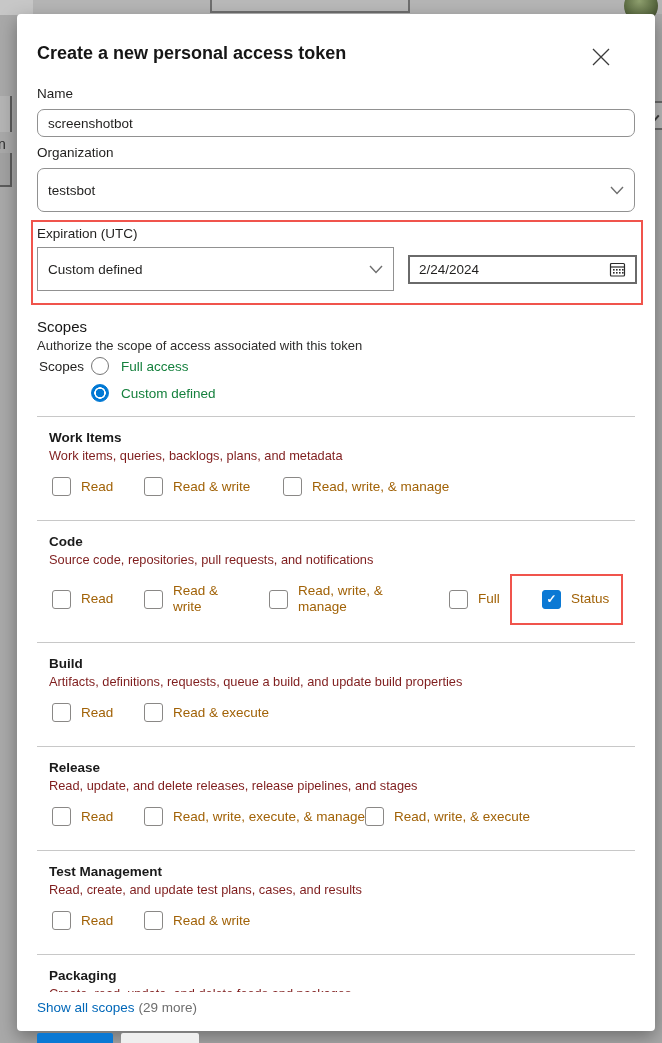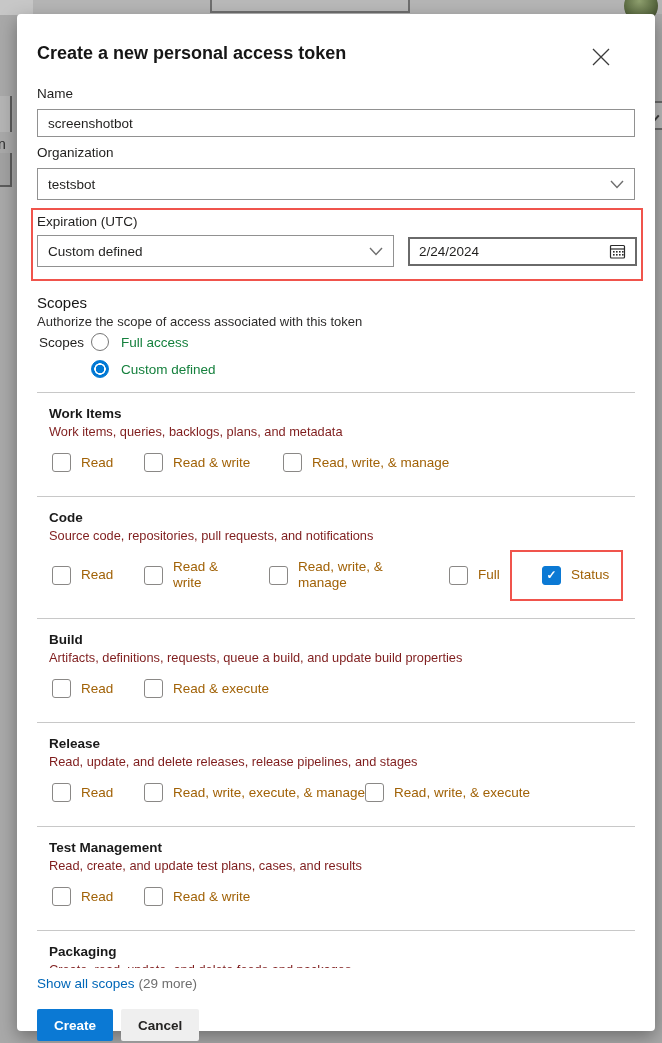--- a/index.html
+++ b/index.html
@@ -30,23 +30,23 @@
     padding:20px 20px 14px 20px;
   }
   .dlg-title { font-size:18px; line-height:22px; font-weight:700; color:#161616; margin-top:8px; }
   .close-btn { position:absolute; top:30px; right:40px; width:26px; height:26px; background:none; border:none; cursor:pointer; padding:0; }
 
   .field-label { font-size:13.5px; line-height:16px; color:#201f1e; }
   .mt-name { margin-top:22px; }
   .text-input {
     width:100%; height:28px; border:1px solid #919191; background:#fff;
     font-family:"Liberation Sans",sans-serif; font-size:13.5px; color:#201f1e; padding:0 10px; outline:none;
-  } .mt7 { margin-top:7px; } .mt8 { margin-top:8px; }
+  } .mt7 { margin-top:7px;border-radius:7px; } .mt8 { margin-top:8px; }
   .select {
-    height:32px; border:1px solid #919191; background:#fff; display:flex; align-items:center;
+    height:44px; border:1px solid #919191; background:#fff; display:flex; align-items:center;
     font-size:13.5px; color:#201f1e; padding:0 10px; justify-content:space-between; cursor:pointer;
   }
   .select .chev { flex:0 0 auto; margin-left:8px; }
 
   
   .annot-exp {
     border:2px solid #f0544c; margin:8px -8px 0 -6px; padding:4px 4px 12px 4px;
   }
   .exp-row { display:flex; margin-top:5px; gap:14px; align-items:center; }
   .exp-select { width:357px; flex:0 0 auto; }

